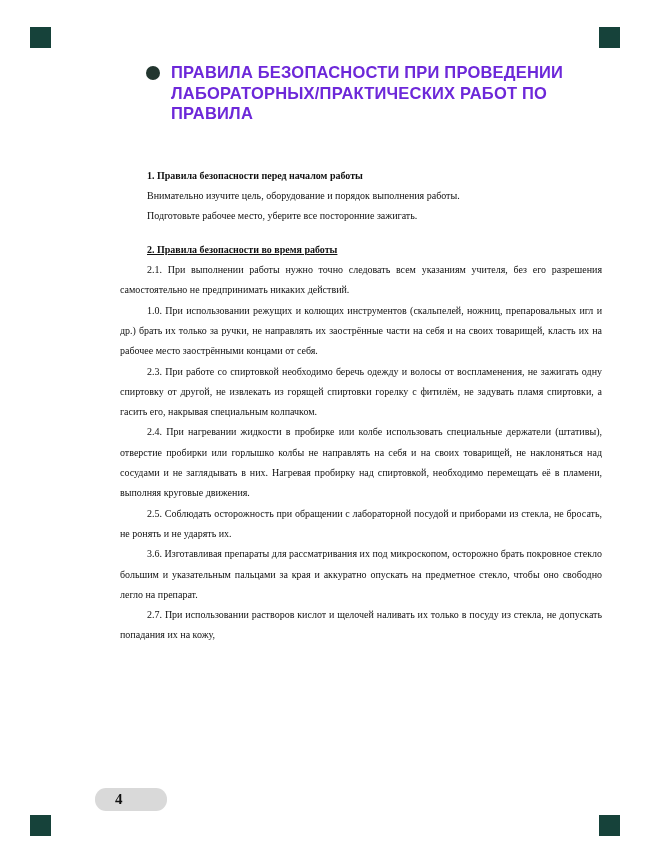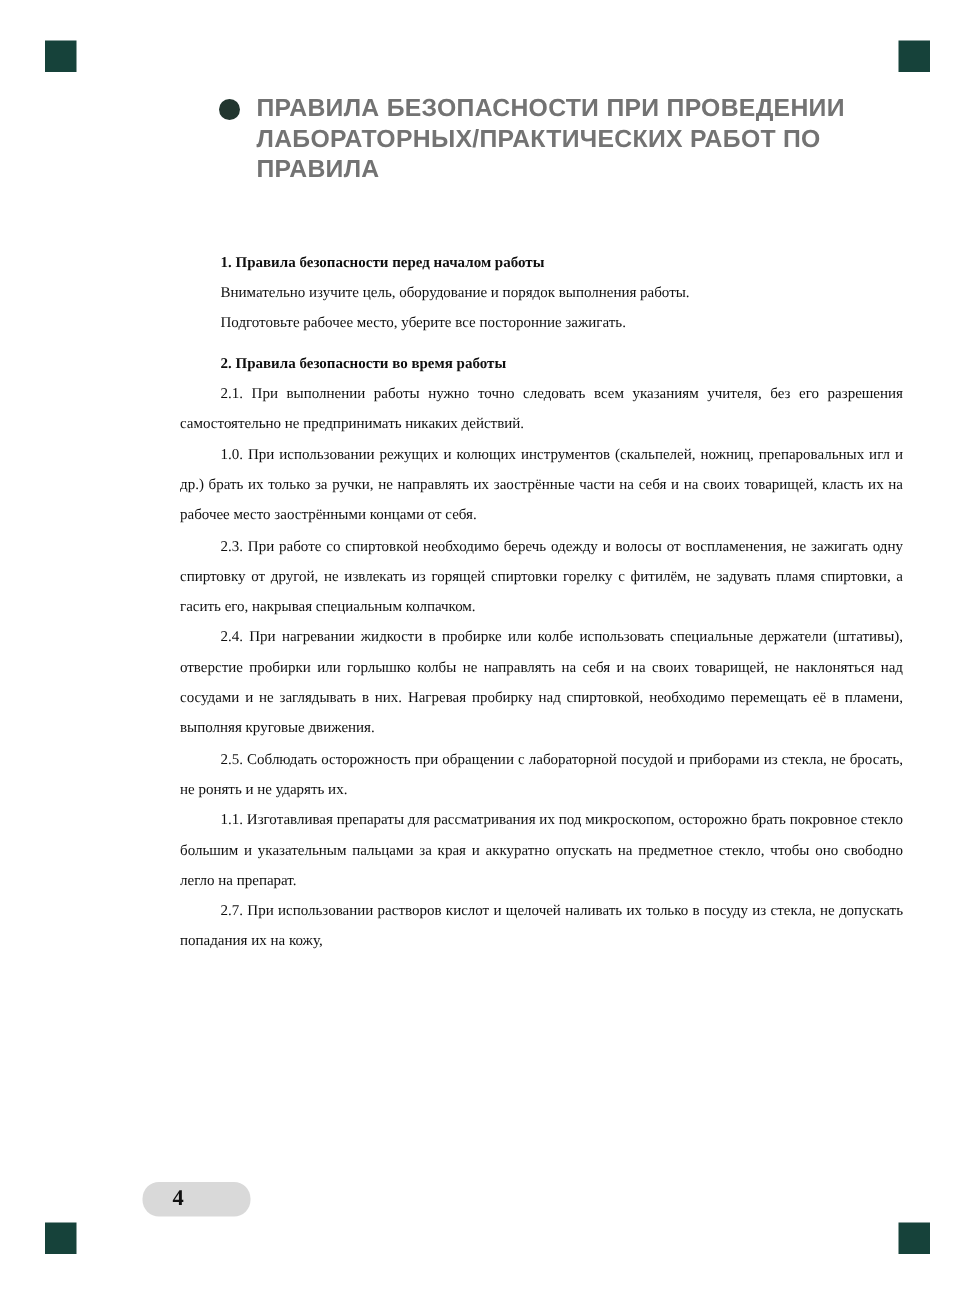--- a/index.html
+++ b/index.html
@@ -27,28 +27,28 @@
     display: flex; gap: 11px;
     margin-left: 26px; margin-bottom: 42px;
   }
   .bullet {
     width: 14px; height: 14px; border-radius: 50%;
     background: #22362f; flex: 0 0 auto; margin-top: 4px;
   }
   .chapter-title {
     font-family: "Liberation Sans", sans-serif;
     font-weight: bold; font-size: 16.5px; line-height: 1.25;
-    letter-spacing: 0.2px; color: #737373;
+    letter-spacing: 0.2px; color: #6d28d9;
   }
   .para {
     font-size: 10px; line-height: 20.3px;
     text-align: justify; text-indent: 27px;
   }
   .heading { font-weight: bold; }
-  .sec2-heading { margin-top: 6px; }
+  .sec2-heading { margin-top: 13px; text-decoration: underline; }
 
   .page-num-box {
     position: absolute; left: 95px; top: 788px;
     width: 72px; height: 23px;
     background: #d9d9d9; border-radius: 11px;
     display: flex; align-items: center;
     padding-left: 20px;
     font-weight: bold; font-size: 15px;
     font-family: "Liberation Serif", serif;
   }
@@ -74,20 +74,20 @@
   <p class="para heading">1. Правила безопасности перед началом работы</p>
   <p class="para">Внимательно изучите цель, оборудование и порядок выполнения работы.</p>
   <p class="para">Подготовьте рабочее место, уберите все посторонние зажигать.</p>
 
   <p class="para heading sec2-heading">2. Правила безопасности во время работы</p>
   <p class="para">2.1. При выполнении работы нужно точно следовать всем указаниям учителя, без его разрешения самостоятельно не предпринимать никаких действий.</p>
   <p class="para">1.0. При использовании режущих и колющих инструментов (скальпелей, ножниц, препаровальных игл и др.) брать их только за ручки, не направлять их заострённые части на себя и на своих товарищей, класть их на рабочее место заострёнными концами от себя.</p>
   <p class="para">2.3. При работе со спиртовкой необходимо беречь одежду и волосы от воспламенения, не зажигать одну спиртовку от другой, не извлекать из горящей спиртовки горелку с фитилём, не задувать пламя спиртовки, а гасить его, накрывая специальным колпачком.</p>
   <p class="para">2.4. При нагревании жидкости в пробирке или колбе использовать специальные держатели (штативы), отверстие пробирки или горлышко колбы не направлять на себя и на своих товарищей, не наклоняться над сосудами и не заглядывать в них. Нагревая пробирку над спиртовкой, необходимо перемещать её в пламени, выполняя круговые движения.</p>
   <p class="para">2.5. Соблюдать осторожность при обращении с лабораторной посудой и приборами из стекла, не бросать, не ронять и не ударять их.</p>
-  <p class="para">1.1. Изготавливая препараты для рассматривания их под микроскопом, осторожно брать покровное стекло большим и указательным пальцами за края и аккуратно опускать на предметное стекло, чтобы оно свободно легло на препарат.</p>
+  <p class="para">3.6. Изготавливая препараты для рассматривания их под микроскопом, осторожно брать покровное стекло большим и указательным пальцами за края и аккуратно опускать на предметное стекло, чтобы оно свободно легло на препарат.</p>
   <p class="para">2.7. При использовании растворов кислот и щелочей наливать их только в посуду из стекла, не допускать попадания их на кожу,</p>
 
 </div>
 
 <div class="page-num-box">
   <span>4</span>
 </div>
 
 </body></html>

